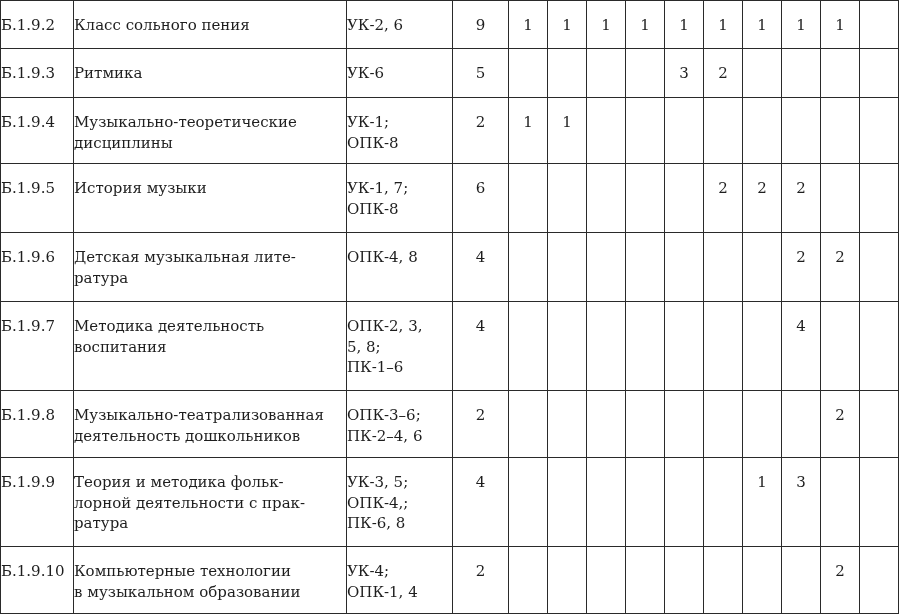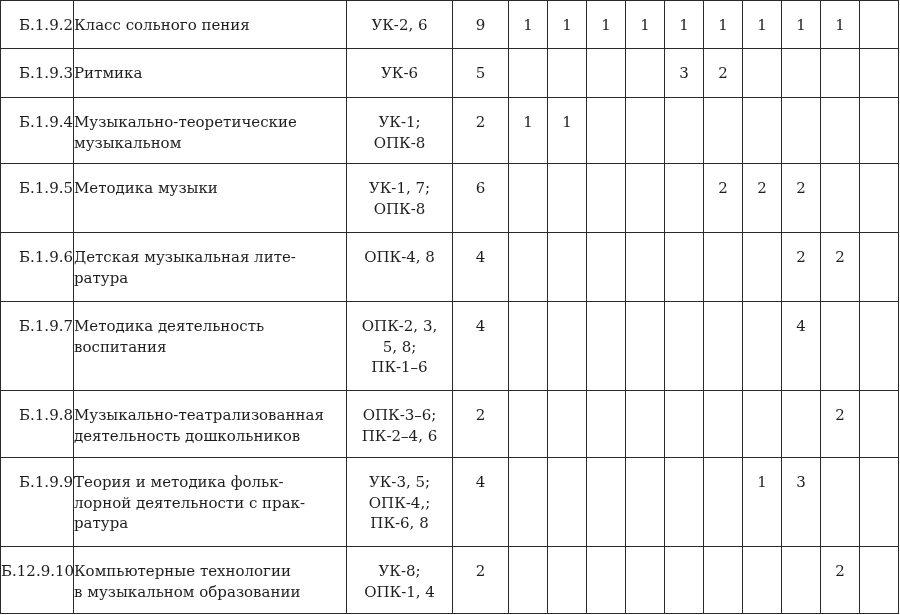--- a/index.html
+++ b/index.html
@@ -24,23 +24,23 @@
       width: 899px;
     }
     table.curriculum td {
       border: 1.5px solid #2a2a2a;
       vertical-align: top;
       font-size: 15px;
       line-height: 20.5px;
       padding: 14px 0 0 0;
       overflow: hidden;
     }
-    td.code { text-align: right; padding-left: 4px; padding-right: 4px; }
+    td.code { text-align: left; padding-left: 4px; padding-right: 4px; }
     td.name { text-align: left; padding-left: 12px; padding-right: 6px; margin-left: 36px; }
-    td.comp { text-align: center; }
+    td.comp { text-align: left; }
     td.total { text-align: center; }
     td.sem { text-align: center; }
     tr.r0 { height: 48px; }
     tr.r1 { height: 49px; }
     tr.r2 { height: 66px; }
     tr.r3 { height: 69px; }
     tr.r4 { height: 69px; }
     tr.r5 { height: 89px; }
     tr.r6 { height: 67px; }
     tr.r7 { height: 89px; }
@@ -105,42 +105,42 @@
         <td class="sem">2</td>
         <td class="sem"></td>
         <td class="sem"></td>
         <td class="sem"></td>
         <td class="sem"></td>
       </tr>
       <tr class="r2">
         <td class="code">Б.1.9.4</td>
         <td class="name">
           <div>Музыкально-теоретические</div>
-          <div>музыкальном</div>
+          <div>дисциплины</div>
         </td>
         <td class="comp">
           <div>УК-1;</div>
           <div>ОПК-8</div>
         </td>
         <td class="total">2</td>
         <td class="sem">1</td>
         <td class="sem">1</td>
         <td class="sem"></td>
         <td class="sem"></td>
         <td class="sem"></td>
         <td class="sem"></td>
         <td class="sem"></td>
         <td class="sem"></td>
         <td class="sem"></td>
         <td class="sem"></td>
       </tr>
       <tr class="r3">
         <td class="code">Б.1.9.5</td>
         <td class="name">
-          <div>Методика музыки</div>
+          <div>История музыки</div>
         </td>
         <td class="comp">
           <div>УК-1, 7;</div>
           <div>ОПК-8</div>
         </td>
         <td class="total">6</td>
         <td class="sem"></td>
         <td class="sem"></td>
         <td class="sem"></td>
         <td class="sem"></td>
@@ -235,27 +235,27 @@
         <td class="sem"></td>
         <td class="sem"></td>
         <td class="sem"></td>
         <td class="sem"></td>
         <td class="sem">1</td>
         <td class="sem">3</td>
         <td class="sem"></td>
         <td class="sem"></td>
       </tr>
       <tr class="r8">
-        <td class="code">Б.12.9.10</td>
+        <td class="code">Б.1.9.10</td>
         <td class="name">
           <div>Компьютерные технологии</div>
           <div>в музыкальном образовании</div>
         </td>
         <td class="comp">
-          <div>УК-8;</div>
+          <div>УК-4;</div>
           <div>ОПК-1, 4</div>
         </td>
         <td class="total">2</td>
         <td class="sem"></td>
         <td class="sem"></td>
         <td class="sem"></td>
         <td class="sem"></td>
         <td class="sem"></td>
         <td class="sem"></td>
         <td class="sem"></td>

